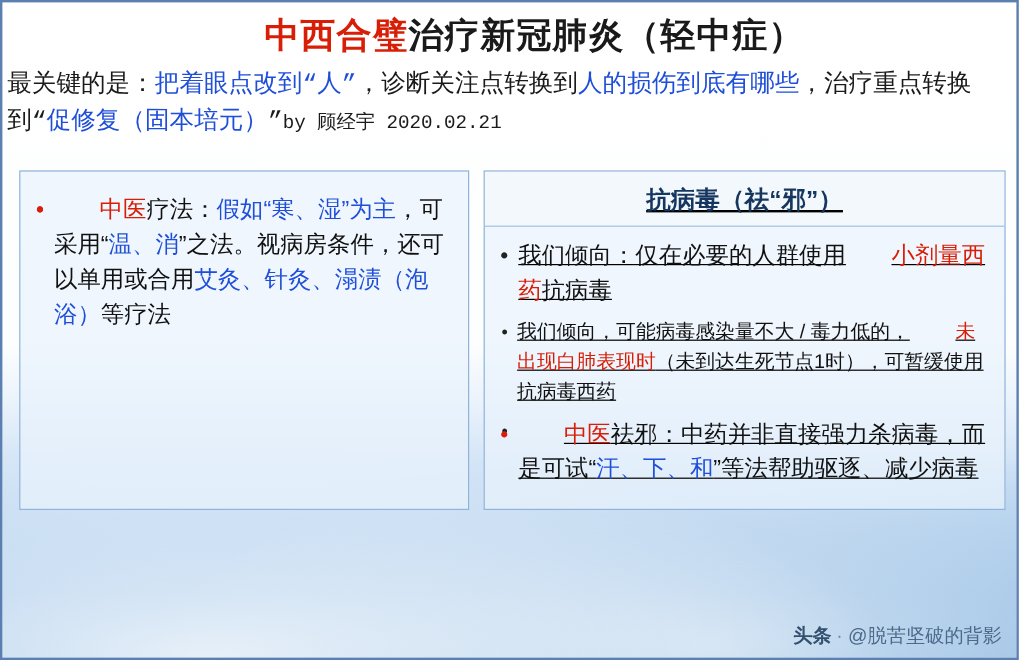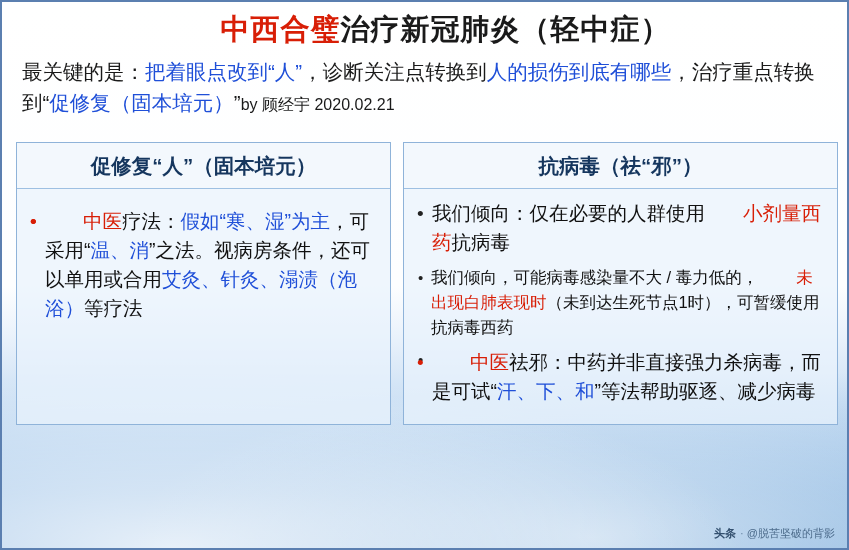--- a/index.html
+++ b/index.html
@@ -56,26 +56,27 @@
     letter-spacing: 1px;
     white-space: nowrap;
     z-index: 3;
   }
   .title .red { color: #d81e06; }
   .title .dark { color: #1a1a1a; margin-top: 47px; }
 
   .lead {
     position: absolute;
     top: 54px;
-    left: 20px;
+    left: 4px;
     width: 812px;
     font-size: 20.5px;
     line-height: 31px;
     color: #1a1a1a;
     z-index: 3;
+    font-family: Liberation Mono, monospace;
   }
   .lead .blue { color: #1f4fd8; }
   .lead .by {
     font-size: 16px;
     color: #1a1a1a;
   }
 
   .columns {
     position: absolute;
     top: 140px;
@@ -85,21 +86,21 @@
     gap: 12px;
     z-index: 3;
   }
   .col {
     box-sizing: border-box;
     border: 1px solid #8fb3d9;
     background: rgba(233, 243, 252, 0.72);
     padding: 0;
   }
   .col.left { width: 405px; }
-  .col.right { width: 470px; }
+  .col.right { width: 470px; text-decoration: underline; }
 
   .col-head {
     text-align: center;
     font-size: 20.5px;
     font-weight: bold;
     color: #15365e;
     padding: 9px 4px 8px 4px;
     border-bottom: 1px solid #9ec0e2;
     background: rgba(255,255,255,0.28);
   }
@@ -157,21 +158,21 @@
   .u-blue {
     color: #1f4fd8;
     text-decoration: underline;
     text-decoration-color: #1f4fd8;
   }
 
   .watermark {
     position: absolute;
     right: 12px;
     bottom: 7px;
-    font-size: 11px;
+    font-size: 16px;
     color: #4b6a8a;
     z-index: 4;
     white-space: nowrap;
     text-align: right;
   }
   .watermark .tt {
     color: #33506f;
     font-weight: bold;
     margin-right: 4px;
   }
@@ -186,21 +187,20 @@
     <span class="red">中西合璧</span><span class="dark">治疗新冠肺炎（轻中症）</span>
   </div>
 
   <div class="lead">
     <span>最关键的是：</span><span class="blue">把着眼点改到“人”</span><span>，诊断关注点转换到</span><span class="blue">人的损伤到底有哪些</span><span>，治疗重点转换到“</span><span class="blue">促修复（固本培元）</span><span>”</span><span class="by">by 顾经宇 2020.02.21</span>
   </div>
 
   <div class="columns">
 
     <div class="col left">
-      <div class="col-head">促修复“人”（固本培元）</div>
       <div class="col-body">
         <ul class="bullets">
           <li class="red-dot">
             <span class="dot">•</span>
           </li>
           <li class="red-dot">
             <span class="dot">•</span>
             <span><span class="red">中医</span><span>疗法：</span><span class="blue">假如“寒、湿”为主</span><span>，可采用“</span><span class="blue">温、消</span><span>”之法。视病房条件，还可以单用或合用</span><span class="blue">艾灸、针灸、溻渍（泡浴）</span><span>等疗法</span></span>
           </li>
         </ul>

